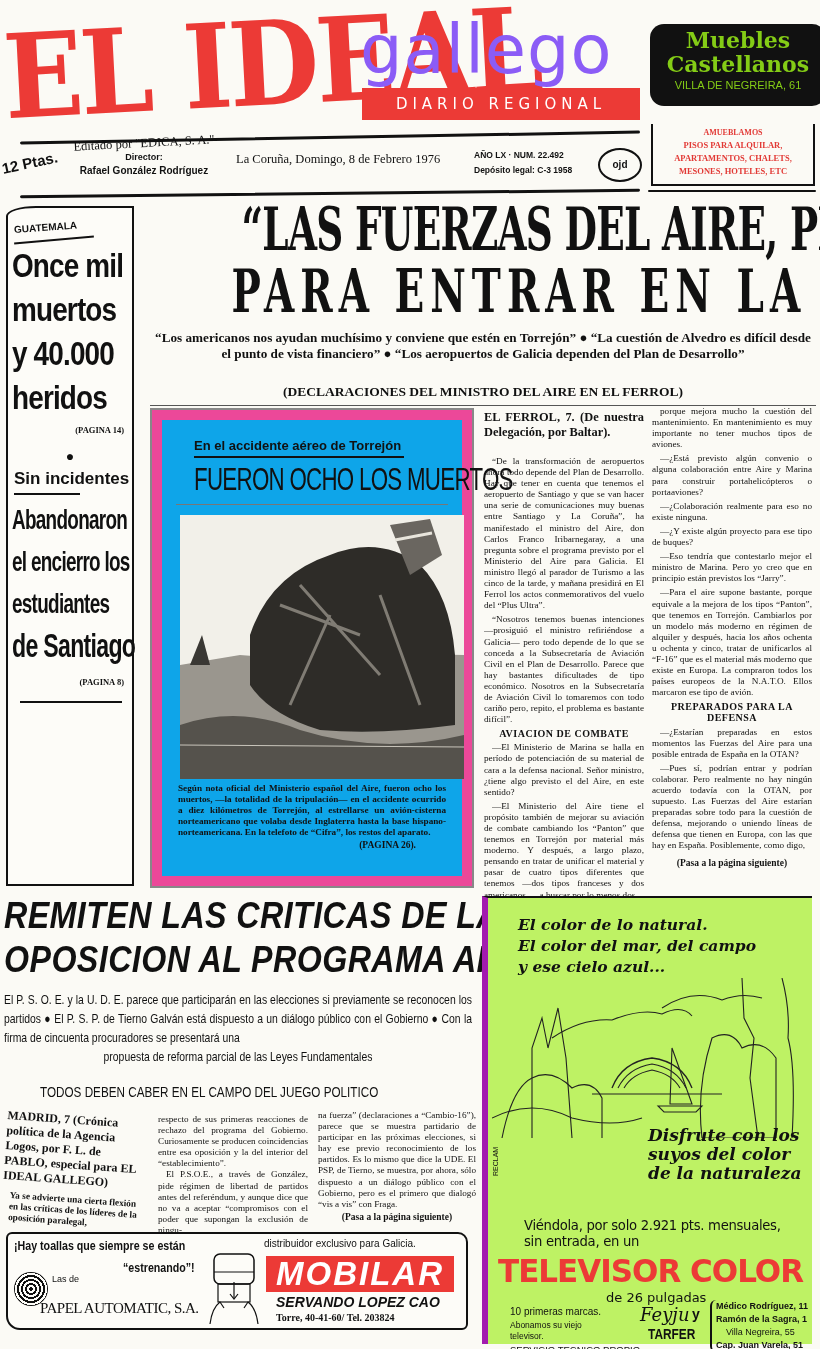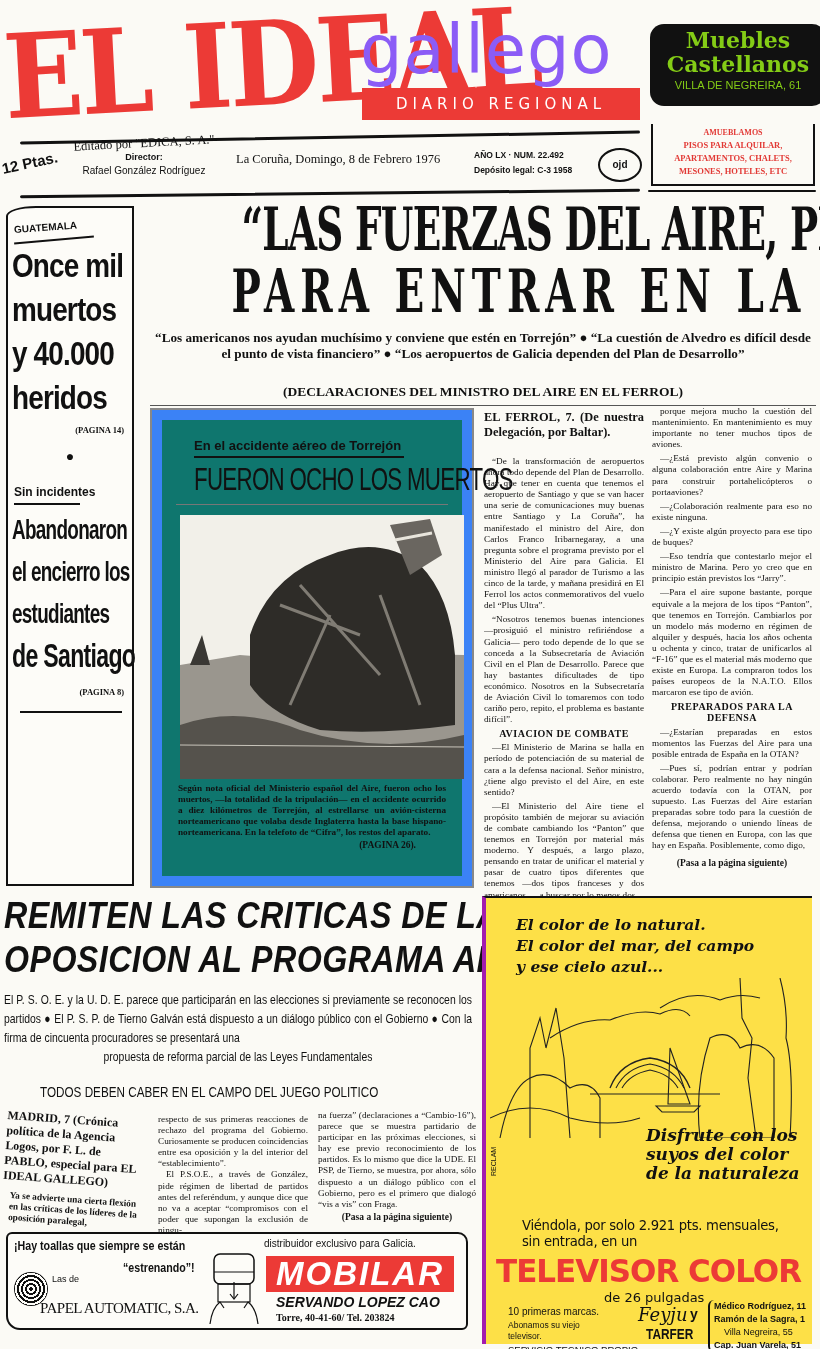--- a/index.html
+++ b/index.html
@@ -14,21 +14,21 @@
   #muebles-ad { left: 650px; top: 24px; width: 176px; height: 82px; background: #111; color: #84cc16; border-radius: 14px; text-align: center; padding-top: 4px; }
   #muebles-ad .brand { font-family: "DejaVu Serif", serif; font-weight: bold; font-size: 22px; line-height: 24px; }
   #muebles-ad .addr { font-family: "Liberation Sans", sans-serif; font-size: 11px; margin-top: 3px; }
   #amueblamos-ad { left: 651px; top: 124px; width: 164px; height: 62px; border-left: 2px solid #111; border-right: 2px solid #111; border-bottom: 2px solid #111; color: #e23a36; text-align: center; font-weight: bold; font-size: 8.5px; line-height: 13px; padding-top: 2px; }
   #amueblamos-ad .head { font-size: 8px; }
   .rule-line { position: absolute; height: 3px; background: #111; border-radius: 2px; }
   #price { left: 2px; top: 160px; font-family: "Liberation Sans", sans-serif; font-weight: bold; font-size: 15px; transform: rotate(-12deg); transform-origin: left; }
   #editor-block { left: 64px; top: 136px; width: 160px; font-size: 11px; text-align: center; line-height: 14px; }
   #editor-block .edit { font-size: 12.5px; transform: rotate(-3deg); display: block; }
   #editor-block .dir { font-family: "Liberation Sans", sans-serif; font-weight: bold; font-size: 9px; }
-  #editor-block .name { font-family: "Liberation Sans", sans-serif; font-weight: normal; font-size: 10px; }
+  #editor-block .name { font-family: "Liberation Sans", sans-serif; font-weight: bold; font-size: 10px; }
   #dateline { left: 236px; top: 152px; font-size: 12.5px; white-space: nowrap; }
   #issue-block { left: 474px; top: 148px; font-size: 8.5px; line-height: 15px; font-weight: bold; font-family: "Liberation Sans", sans-serif; }
   #ojd-logo { left: 598px; top: 148px; width: 44px; height: 34px; border: 2px solid #111; border-radius: 50%; text-align: center; font-size: 10px; font-weight: bold; line-height: 30px; font-family: "Liberation Sans", sans-serif; }
 
   
   #main-headline { left: 148px; top: 198px; width: 668px; font-family: "DejaVu Serif", serif; font-weight: bold; text-align: center; line-height: 62px; }
   #main-headline .l1 { font-size: 52px; letter-spacing: -1px; display: block; transform: scaleX(0.72) scaleY(1.15); transform-origin: center; white-space: nowrap; }
   #main-headline .l2 { font-size: 52px; letter-spacing: 8px; display: block; transform: scaleX(0.75) scaleY(1.15); white-space: nowrap; }
   #sub-deck { left: 150px; top: 330px; width: 666px; text-align: center; font-weight: bold; font-size: 13.2px; line-height: 16px; }
   #declaraciones { left: 150px; top: 384px; width: 666px; text-align: center; font-weight: bold; font-size: 13.5px; }
@@ -36,21 +36,21 @@
 
   
   #sidebar { left: 6px; top: 206px; width: 128px; height: 680px; border: 2px solid #111; border-top-left-radius: 30px 10px; background: #fdfcf8; }
   .sb-kicker { font-family: "Liberation Sans", sans-serif; font-weight: bold; font-size: 10px; font-stretch: condensed; }
   .sb-head { font-family: "Liberation Sans", sans-serif; font-weight: bold; color: #111; letter-spacing: -1px; }
   .sb-page { font-size: 8.5px; font-weight: bold; text-align: right; padding-right: 8px; }
   .sb-rule { height: 2px; background: #111; margin: 4px 10px 0 6px; }
   #sb-index { font-family: "Liberation Sans", sans-serif; font-size: 9.8px; font-weight: bold; line-height: 13px; text-align: justify; padding: 0 6px; }
 
   
-  #photo-box { left: 152px; top: 410px; width: 320px; height: 476px; border: 10px solid #3b82f6; outline: 2px solid #888; background: #0f766e; padding: 8px 10px; }
+  #photo-box { left: 152px; top: 410px; width: 320px; height: 476px; border: 10px solid #ec4899; outline: 2px solid #888; background: #0ea5e9; padding: 8px 10px; }
   #photo-kicker { font-family: "Liberation Sans", sans-serif; font-weight: bold; font-size: 13px; margin-left: 22px; margin-top: 10px; }
   #photo-kicker-rule { height: 2px; background: #111; width: 210px; margin-left: 22px; margin-top: 3px; }
   #photo-head { font-family: "Liberation Sans", sans-serif; font-size: 31px; letter-spacing: -1px; transform: scaleX(0.72); transform-origin: left; white-space: nowrap; margin-left: 22px; margin-top: 4px; }
   #photo-img { width: 284px; height: 264px; margin-top: 10px; margin-left: 8px; position: relative; overflow: hidden; background: linear-gradient(180deg, #f3f1ea 0%, #ece9e0 40%, #8c8a84 55%, #4a4844 70%, #6b6862 85%, #bdb9b0 100%); }
   #photo-caption { font-size: 9.2px; font-weight: bold; line-height: 11px; text-align: justify; margin-top: 4px; padding: 0 6px; }
   #photo-caption-page { font-size: 9.5px; font-weight: bold; text-align: right; padding-right: 36px; margin-top: 2px; }
 
   
   .article-col { font-size: 9.2px; line-height: 11.1px; text-align: justify; }
   #ferrol-dateline { left: 484px; top: 410px; width: 160px; font-size: 12.4px; font-weight: bold; line-height: 15px; text-align: justify; }
@@ -78,21 +78,21 @@
   #paper-roll-icon { left: 6px; top: 38px; width: 34px; height: 34px; border-radius: 50%; background: repeating-radial-gradient(circle, #111 0 2px, #fdfcf8 2px 4px); }
   #toallas-lasde { left: 44px; top: 40px; font-family: "Liberation Sans", sans-serif; font-size: 9px; }
   #toallas-brand { left: 32px; top: 66px; font-size: 15px; letter-spacing: -0.5px; }
   #towel-dispenser-icon { left: 200px; top: 18px; width: 52px; height: 74px; }
   #toallas-dist { left: 256px; top: 4px; font-family: "Liberation Sans", sans-serif; font-size: 10px; }
   #mobilar-logo { left: 258px; top: 22px; width: 188px; height: 36px; background: #ec3a36; color: #fff; font-family: "Liberation Sans", sans-serif; font-weight: bold; font-style: italic; font-size: 33px; letter-spacing: 2px; text-align: center; line-height: 36px; }
   #toallas-servando { left: 268px; top: 60px; font-family: "Liberation Sans", sans-serif; font-weight: bold; font-style: italic; font-size: 14px; white-space: nowrap; }
   #toallas-torre { left: 268px; top: 78px; font-weight: bold; font-size: 10px; white-space: nowrap; }
 
   
-  #tv-ad { left: 482px; top: 896px; width: 330px; height: 448px; border-left: 4px solid #a21caf; border-top: 2px solid #111; background: #fde047; }
+  #tv-ad { left: 482px; top: 896px; width: 330px; height: 448px; border-left: 6px solid #a21caf; border-top: 2px solid #111; background: #bef264; }
   #tv-slogan { left: 30px; top: 16px; font-family: "DejaVu Serif", serif; font-weight: bold; font-style: italic; font-size: 15.5px; line-height: 21px; }
   #tv-landscape { left: 4px; top: 80px; width: 322px; height: 160px; }
   #tv-disfrute { left: 160px; top: 228px; font-family: "DejaVu Serif", serif; font-weight: bold; font-style: italic; font-size: 17px; line-height: 19px; text-align: left; }
   #tv-signature { left: 4px; top: 278px; font-family: "Liberation Sans", sans-serif; font-size: 7px; transform: rotate(-90deg); transform-origin: left top; }
   #tv-viendola { left: 36px; top: 320px; font-family: "DejaVu Sans", sans-serif; font-size: 13.2px; line-height: 16px; letter-spacing: -0.3px; white-space: nowrap; }
   #tv-televisor { left: 10px; top: 354px; font-family: "DejaVu Sans", sans-serif; font-weight: bold; font-size: 31px; color: #ec3a36; letter-spacing: -1px; transform: scaleY(1.05); white-space: nowrap; }
   #tv-pulgadas { left: 118px; top: 392px; font-family: "DejaVu Sans", sans-serif; font-size: 13px; }
   #tv-marcas { left: 22px; top: 408px; font-family: "Liberation Sans", sans-serif; font-size: 10px; line-height: 11px; }
   #tv-abonamos { left: 22px; top: 422px; font-family: "Liberation Sans", sans-serif; font-size: 8.5px; line-height: 11px; width: 90px; }
   #tv-servicio { left: 22px; top: 446px; font-family: "Liberation Sans", sans-serif; font-size: 9.5px; white-space: nowrap; }
@@ -149,21 +149,21 @@
   <div class="sb-kicker" style="margin: 16px 0 0 6px; transform: rotate(-4deg); transform-origin: left;">GUATEMALA</div>
   <div class="sb-rule" style="width:80px; transform: rotate(-5deg);"></div>
   <div class="sb-head" style="font-size:34px; line-height:44px; margin: 2px 0 0 4px; transform: scaleX(0.82); transform-origin: left; white-space: nowrap;">
     <div>Once mil</div>
     <div>muertos</div>
     <div>y 40.000</div>
     <div>heridos</div>
   </div>
   <div class="sb-page" style="margin-top:6px;">(PAGINA 14)</div>
   <div style="text-align:center; font-size:14px; margin-top:14px;">●</div>
-  <div class="sb-kicker" style="margin: 20px 0 0 6px; font-size:12px;">Sin incidentes</div>
+  <div class="sb-kicker" style="margin: 4px 0 0 6px; font-size:17px;">Sin incidentes</div>
   <div class="sb-rule" style="width:66px;"></div>
   <div class="sb-head" style="font-size:27px; line-height:42px; margin: 4px 0 0 4px; transform: scaleX(0.7); transform-origin: left; white-space: nowrap;">
     <div>Abandonaron</div>
     <div>el encierro los</div>
     <div>estudiantes</div>
     <div style="font-size:33px;">de Santiago</div>
   </div>
   <div class="sb-page" style="margin-top:10px;">(PAGINA 8)</div>
   <div class="sb-rule" style="margin-top:14px; margin-left:12px;"></div>
 </div>

